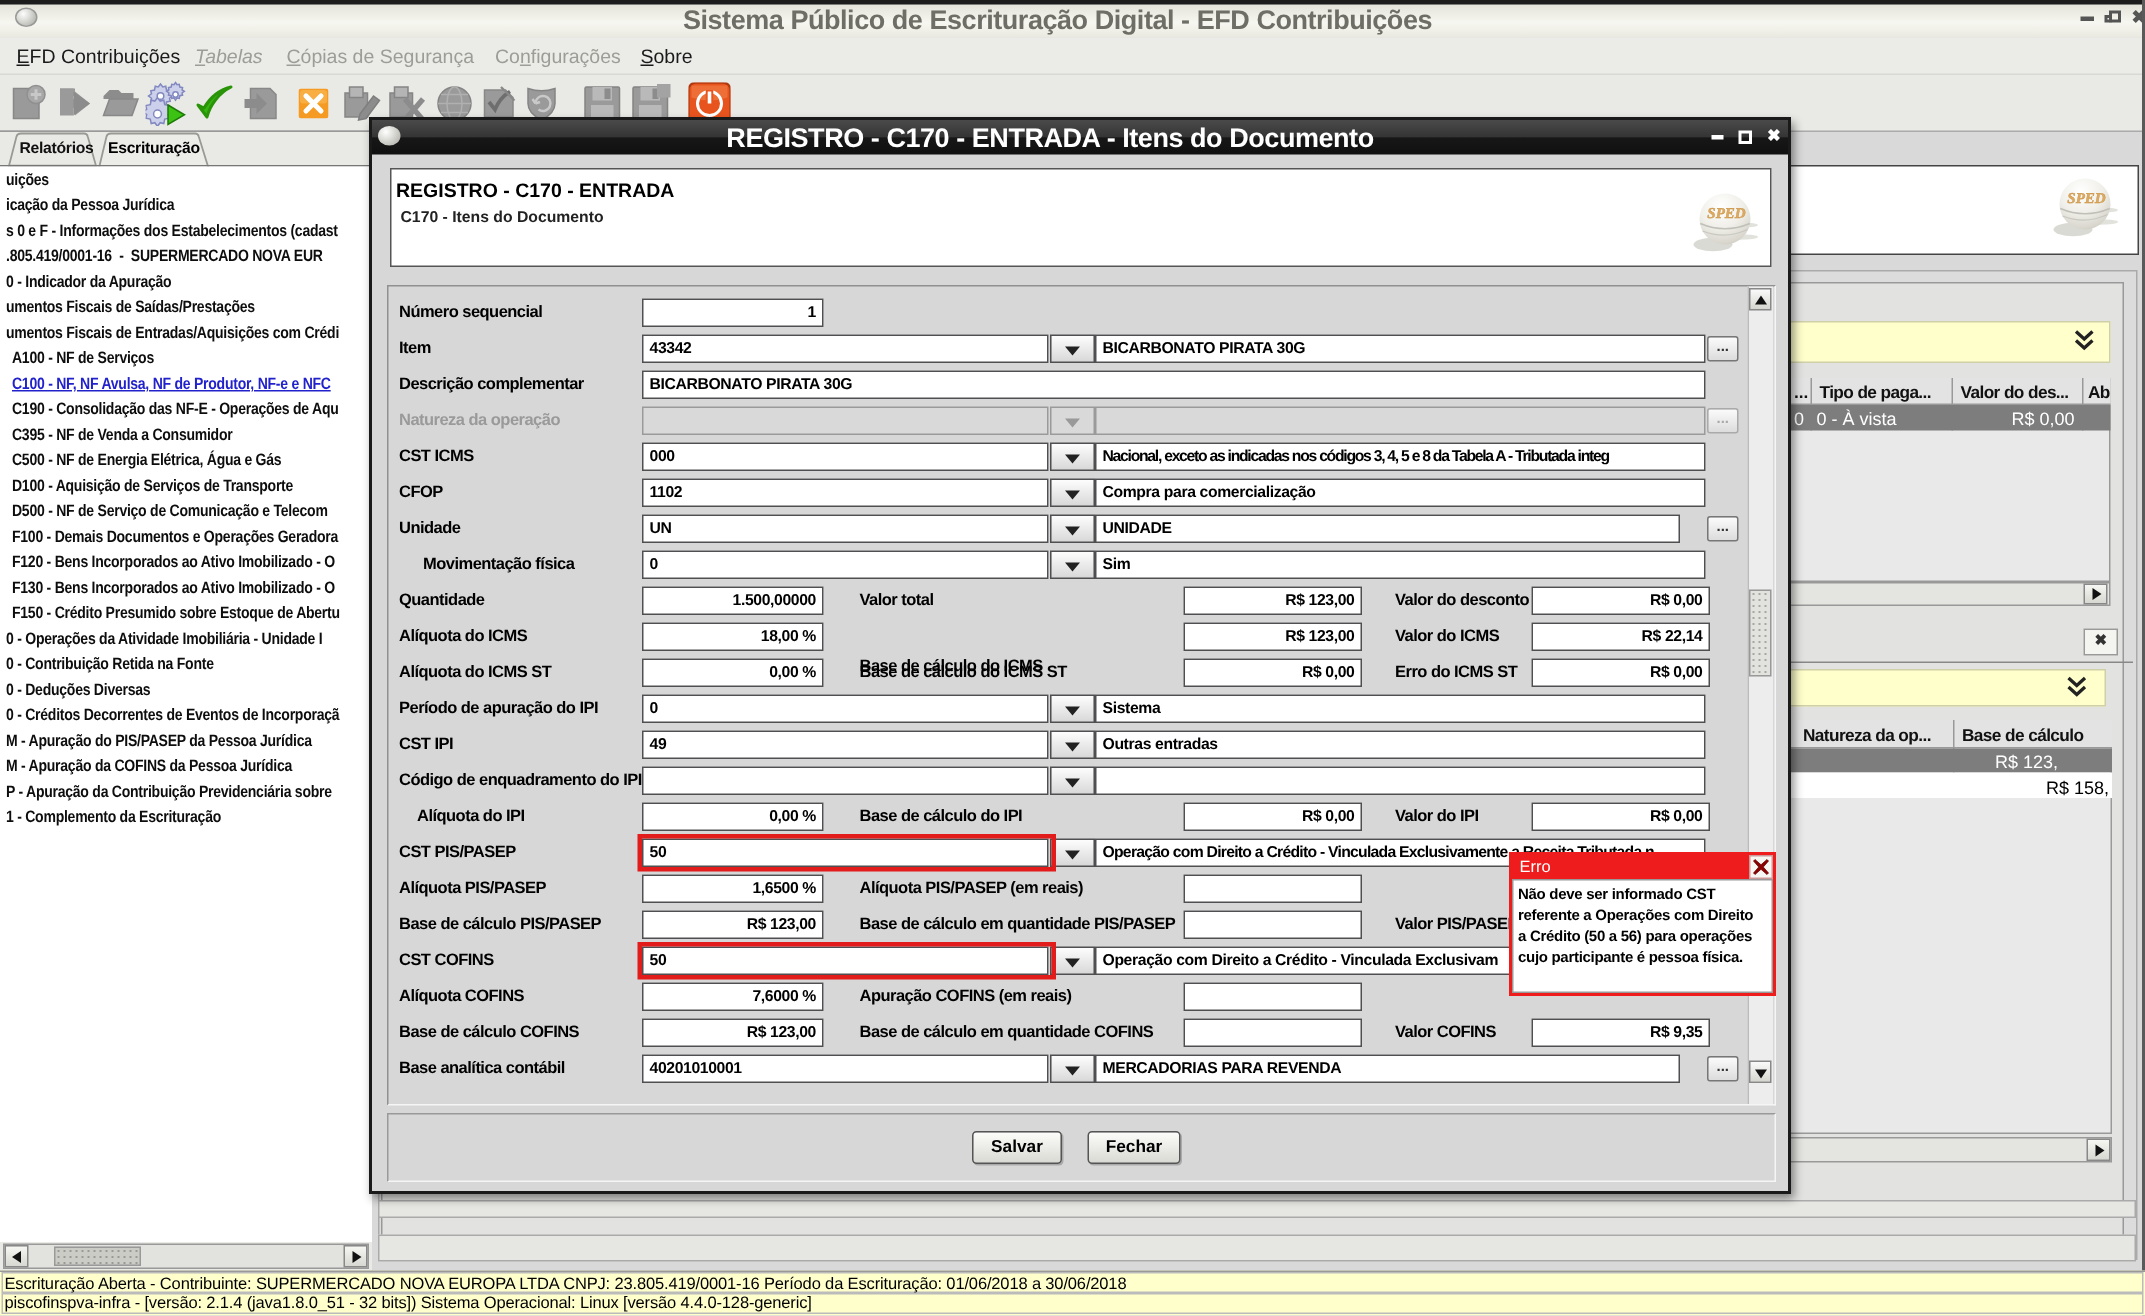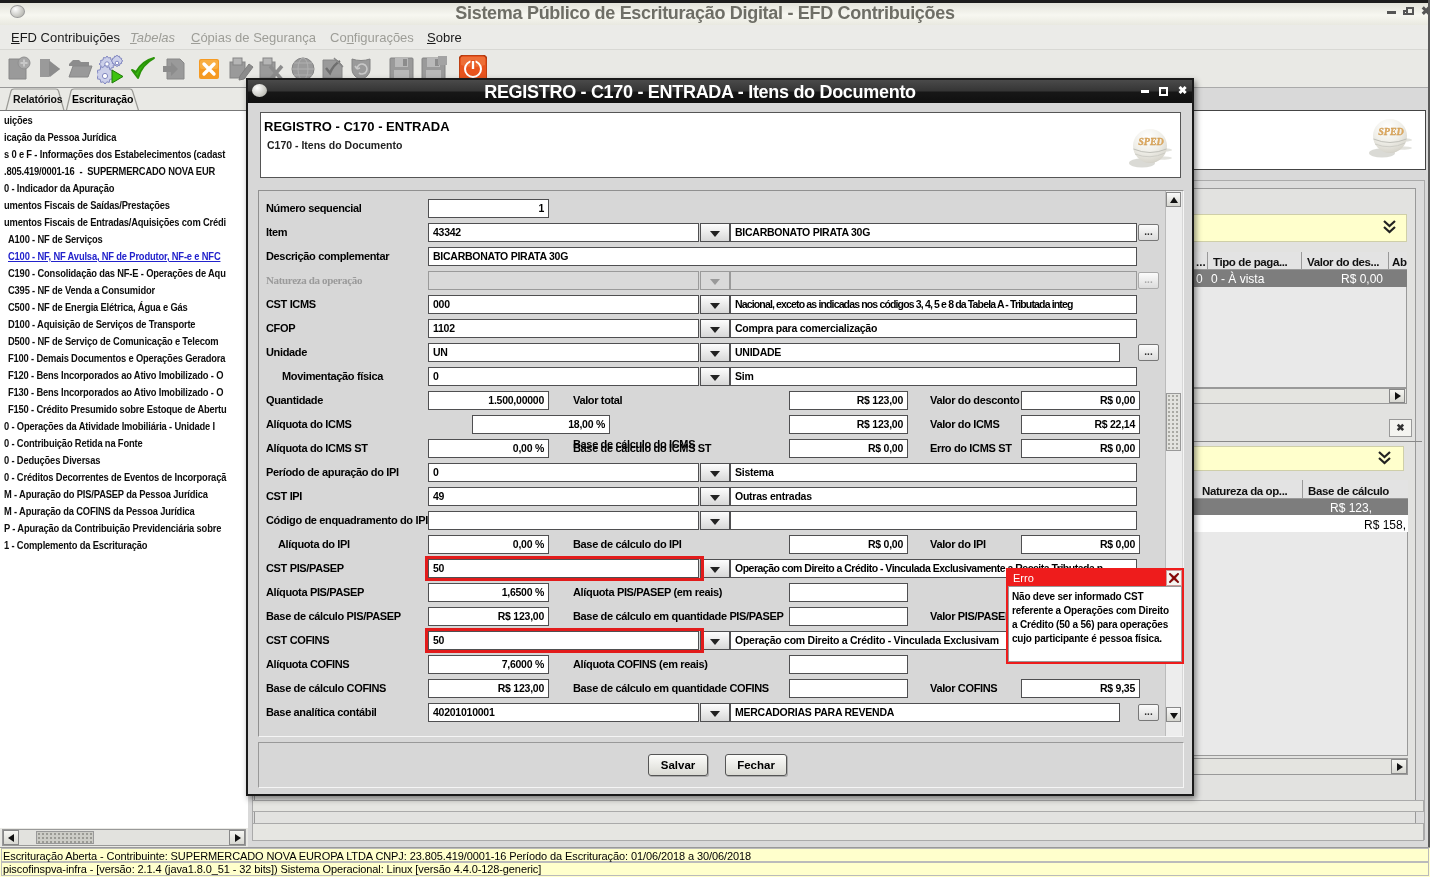--- a/index.html
+++ b/index.html
@@ -1,21 +1,21 @@
 <!DOCTYPE html>
 <html><head><meta charset="utf-8">
 <style>
 *{margin:0;padding:0;box-sizing:border-box;}
 body{width:1430px;height:877px;overflow:hidden;font-family:"Liberation Sans",sans-serif;background:#d9d9d9;position:relative;}
 .abs{position:absolute;}
 .b{font-weight:bold;}
 .fld{position:absolute;background:#fff;border:1px solid #4f4f51;font-weight:bold;font-size:10.5px;letter-spacing:-0.25px;color:#000;height:19px;line-height:17px;padding:0 4px;white-space:nowrap;overflow:hidden;}
 .rt{text-align:right;}
 .lbl{position:absolute;font-weight:bold;font-size:11px;letter-spacing:-0.35px;color:#000;white-space:nowrap;}
-.dis{color:#9a9a9a;font-family:Liberation Serif, serif;}
+.dis{color:#9a9a9a;}
 .flddis{background:#d9d9d9;border-color:#9a9a9a;}
 .drop{position:absolute;width:30px;height:19px;border:1px solid #4f4f51;background:linear-gradient(#fdfdfd,#d8d8d8);}
 .drop:after{content:"";position:absolute;left:9px;top:7px;border-left:5px solid transparent;border-right:5px solid transparent;border-top:6px solid #222;}
 .dropdis{border-color:#9a9a9a;background:#d9d9d9;}
 .dropdis:after{border-top-color:#999;}
 .dots{position:absolute;width:21px;height:17px;border:1px solid #777;background:linear-gradient(#fbfbfb,#dcdcdc);color:#333;font-size:10px;font-weight:bold;text-align:center;line-height:13px;border-radius:2px;}
 .dotsdis{color:#aaa;border-color:#aaa;}
 .redbox{position:absolute;border:2px solid #e21b1b;}
 .tree{position:absolute;font-weight:bold;font-size:11px;letter-spacing:-0.2px;color:#0d0d0d;white-space:nowrap;transform:scaleX(0.85);transform-origin:left top;}
 </style></head>
@@ -303,21 +303,21 @@
 <div class="fld" style="left:428px;top:367px;width:271px;">0</div>
 <div class="drop" style="left:700px;top:367px;"></div>
 <div class="fld" style="left:730px;top:367px;width:407px;">Sim</div>
 <div class="lbl" style="left:266px;top:394px;">Quantidade</div>
 <div class="fld rt" style="left:428px;top:391px;width:121px;">1.500,00000</div>
 <div class="lbl" style="left:573px;top:394px;">Valor total</div>
 <div class="fld rt" style="left:789px;top:391px;width:119px;">R$ 123,00</div>
 <div class="lbl" style="left:930px;top:394px;">Valor do desconto</div>
 <div class="fld rt" style="left:1021px;top:391px;width:119px;">R$ 0,00</div>
 <div class="lbl" style="left:266px;top:418px;">Alíquota do ICMS</div>
-<div class="fld rt" style="left:428px;top:415px;width:138px;margin-left:44px;">18,00 %</div>
+<div class="fld rt" style="left:428px;top:415px;width:121px;">18,00 %</div>
 <div class="lbl" style="left:573px;top:438px;text-align:right;">Base de cálculo do ICMS</div>
 <div class="fld rt" style="left:789px;top:415px;width:119px;">R$ 123,00</div>
 <div class="lbl" style="left:930px;top:418px;">Valor do ICMS</div>
 <div class="fld rt" style="left:1021px;top:415px;width:119px;">R$ 22,14</div>
 <div class="lbl" style="left:266px;top:442px;">Alíquota do ICMS ST</div>
 <div class="fld rt" style="left:428px;top:439px;width:121px;">0,00 %</div>
 <div class="lbl" style="left:573px;top:442px;">Base de cálculo do ICMS ST</div>
 <div class="fld rt" style="left:789px;top:439px;width:119px;">R$ 0,00</div>
 <div class="lbl" style="left:930px;top:442px;">Erro do ICMS ST</div>
 <div class="fld rt" style="left:1021px;top:439px;width:119px;">R$ 0,00</div>
@@ -354,21 +354,21 @@
 <div class="fld" style="left:789px;top:607px;width:119px;"></div>
 <div class="lbl" style="left:930px;top:610px;">Valor PIS/PASEP</div>
 <div class="fld rt" style="left:1021px;top:607px;width:119px;"></div>
 <div class="lbl" style="left:266px;top:634px;">CST COFINS</div>
 <div class="fld" style="left:428px;top:631px;width:271px;">50</div>
 <div class="drop" style="left:700px;top:631px;"></div>
 <div class="fld" style="left:730px;top:631px;width:407px;">Operação com Direito a Crédito - Vinculada Exclusivam</div>
 <div class="redbox" style="left:425px;top:628px;width:279px;height:25px;border-width:3px;"></div>
 <div class="lbl" style="left:266px;top:658px;">Alíquota COFINS</div>
 <div class="fld rt" style="left:428px;top:655px;width:121px;">7,6000 %</div>
-<div class="lbl" style="left:573px;top:658px;">Alíquota COFINS (em reais)</div>
+<div class="lbl" style="left:573px;top:658px;">Apuração COFINS (em reais)</div>
 <div class="fld" style="left:789px;top:655px;width:119px;"></div>
 <div class="lbl" style="left:266px;top:682px;">Base de cálculo COFINS</div>
 <div class="fld rt" style="left:428px;top:679px;width:121px;">R$ 123,00</div>
 <div class="lbl" style="left:573px;top:682px;">Base de cálculo em quantidade COFINS</div>
 <div class="fld" style="left:789px;top:679px;width:119px;"></div>
 <div class="lbl" style="left:930px;top:682px;">Valor COFINS</div>
 <div class="fld rt" style="left:1021px;top:679px;width:119px;">R$ 9,35</div>
 <div class="lbl" style="left:266px;top:706px;">Base analítica contábil</div>
 <div class="fld" style="left:428px;top:703px;width:271px;">40201010001</div>
 <div class="drop" style="left:700px;top:703px;"></div>

